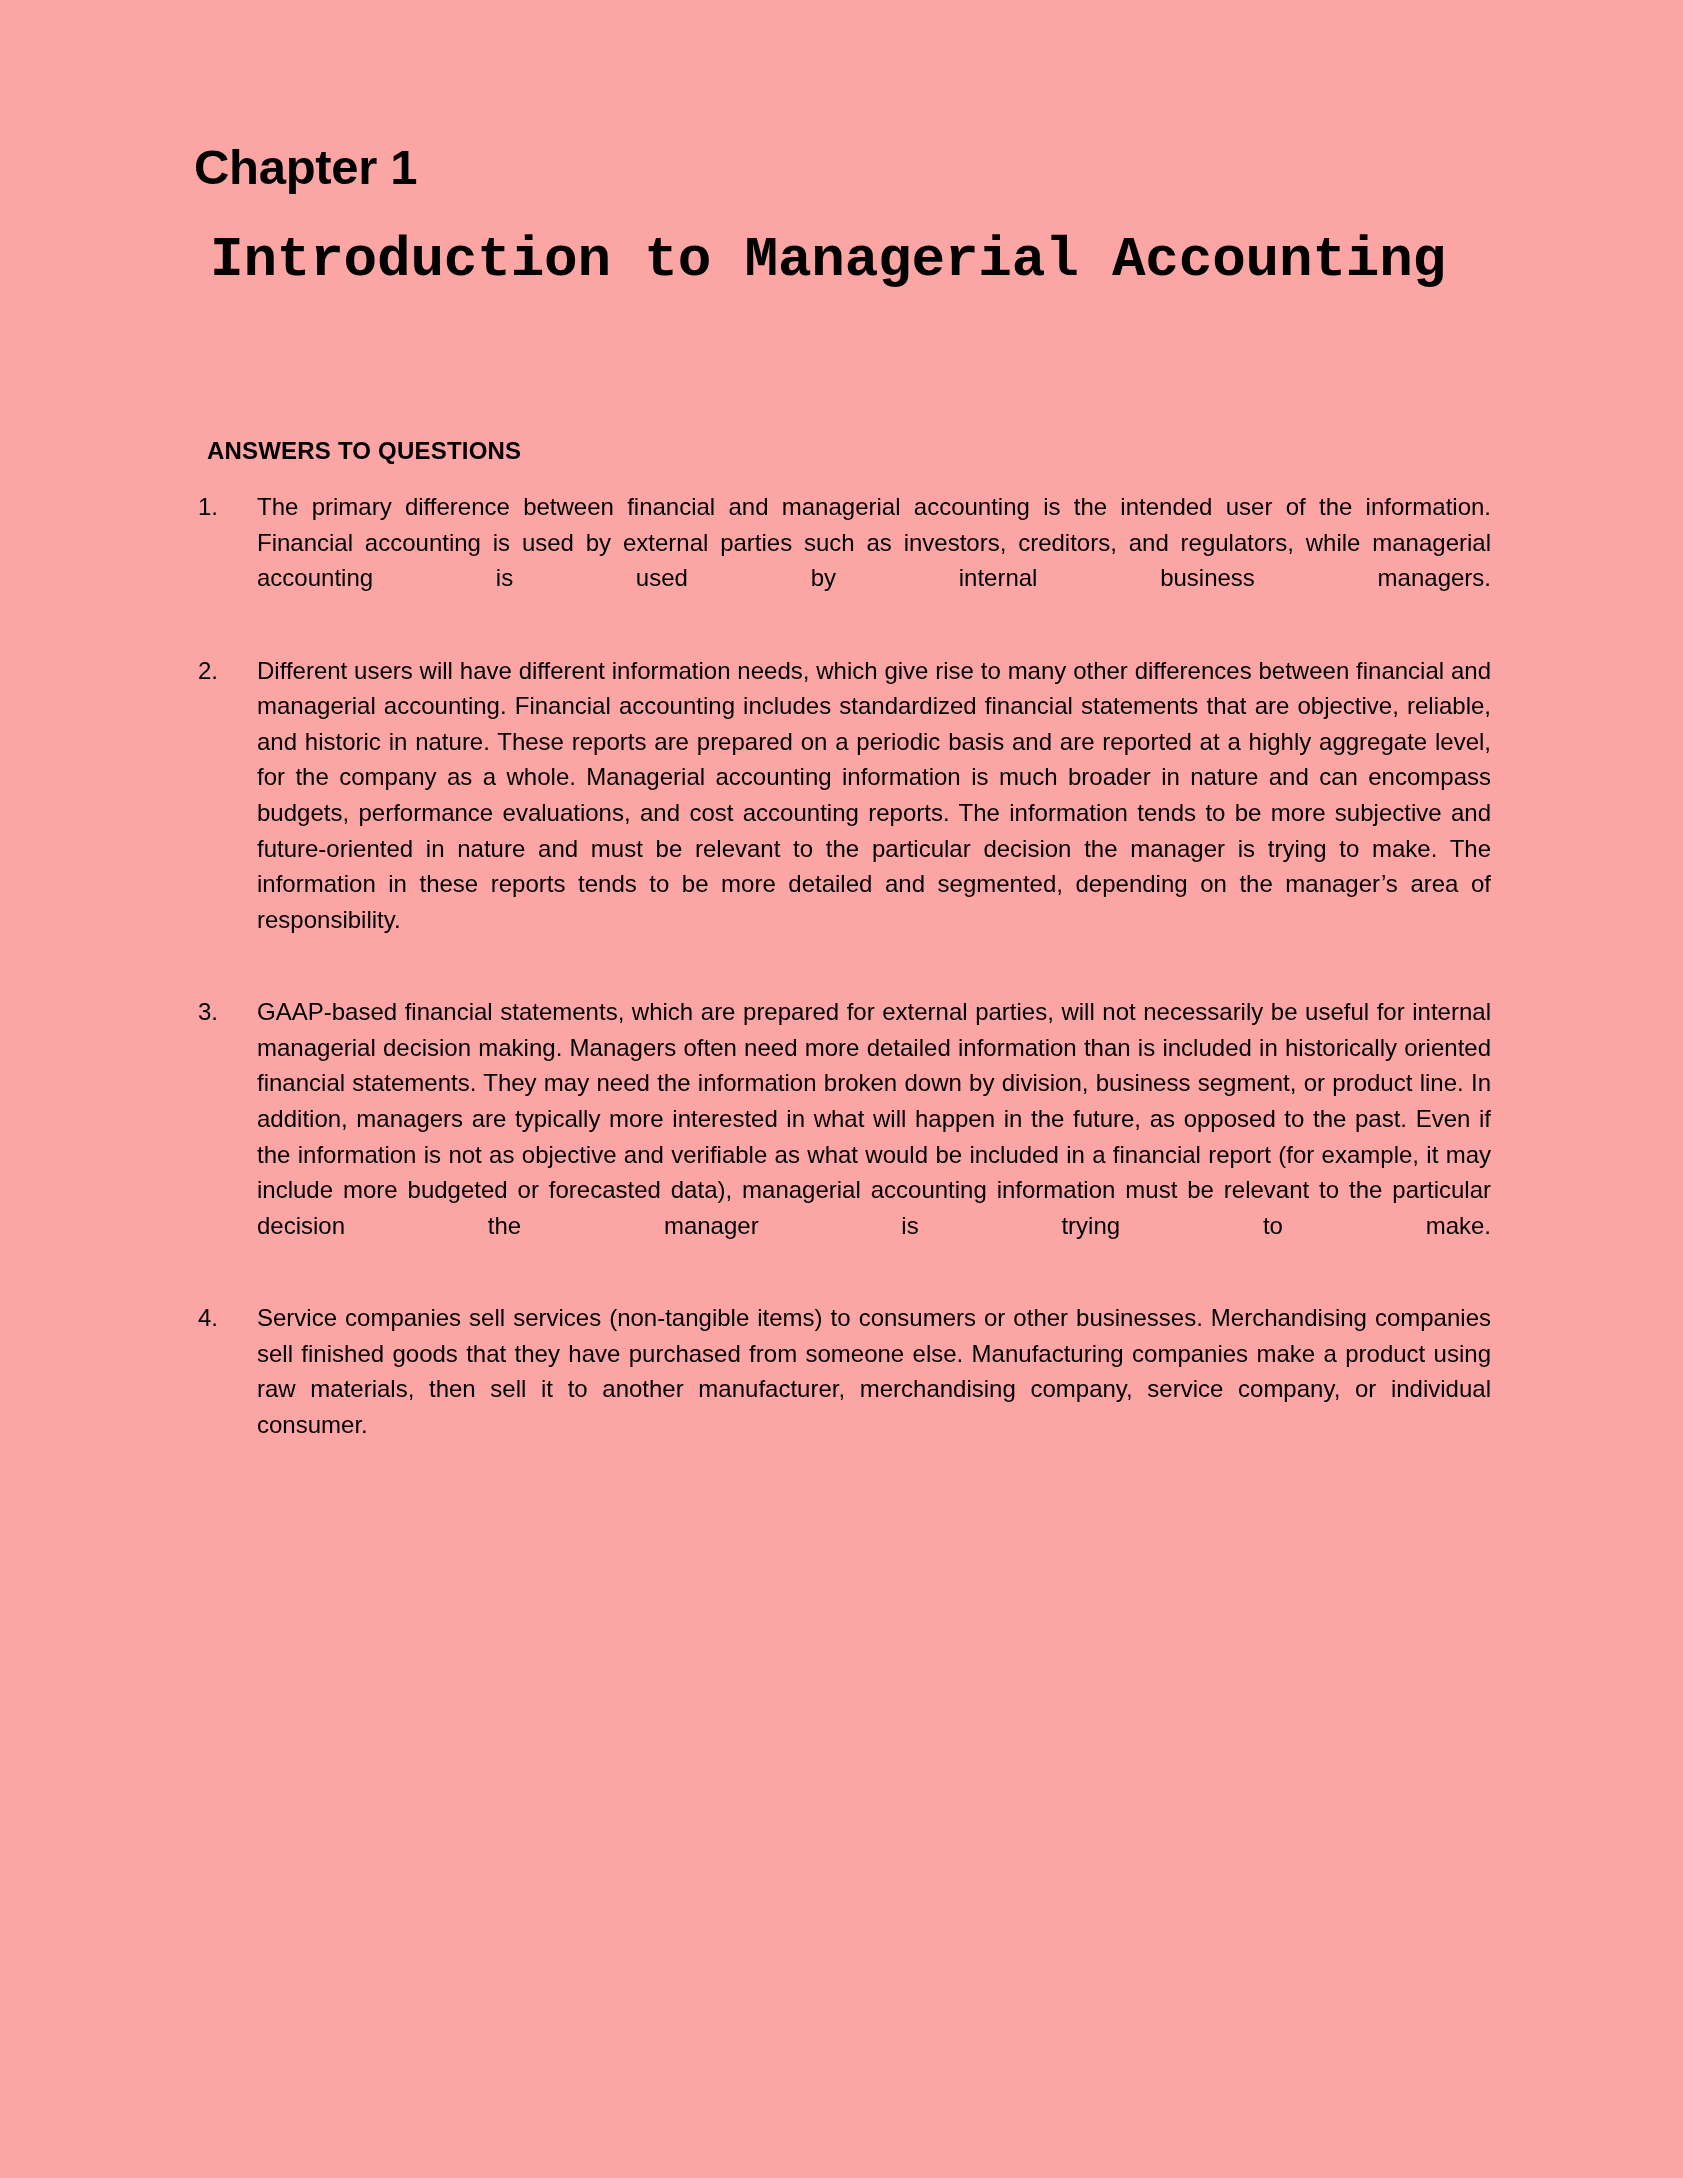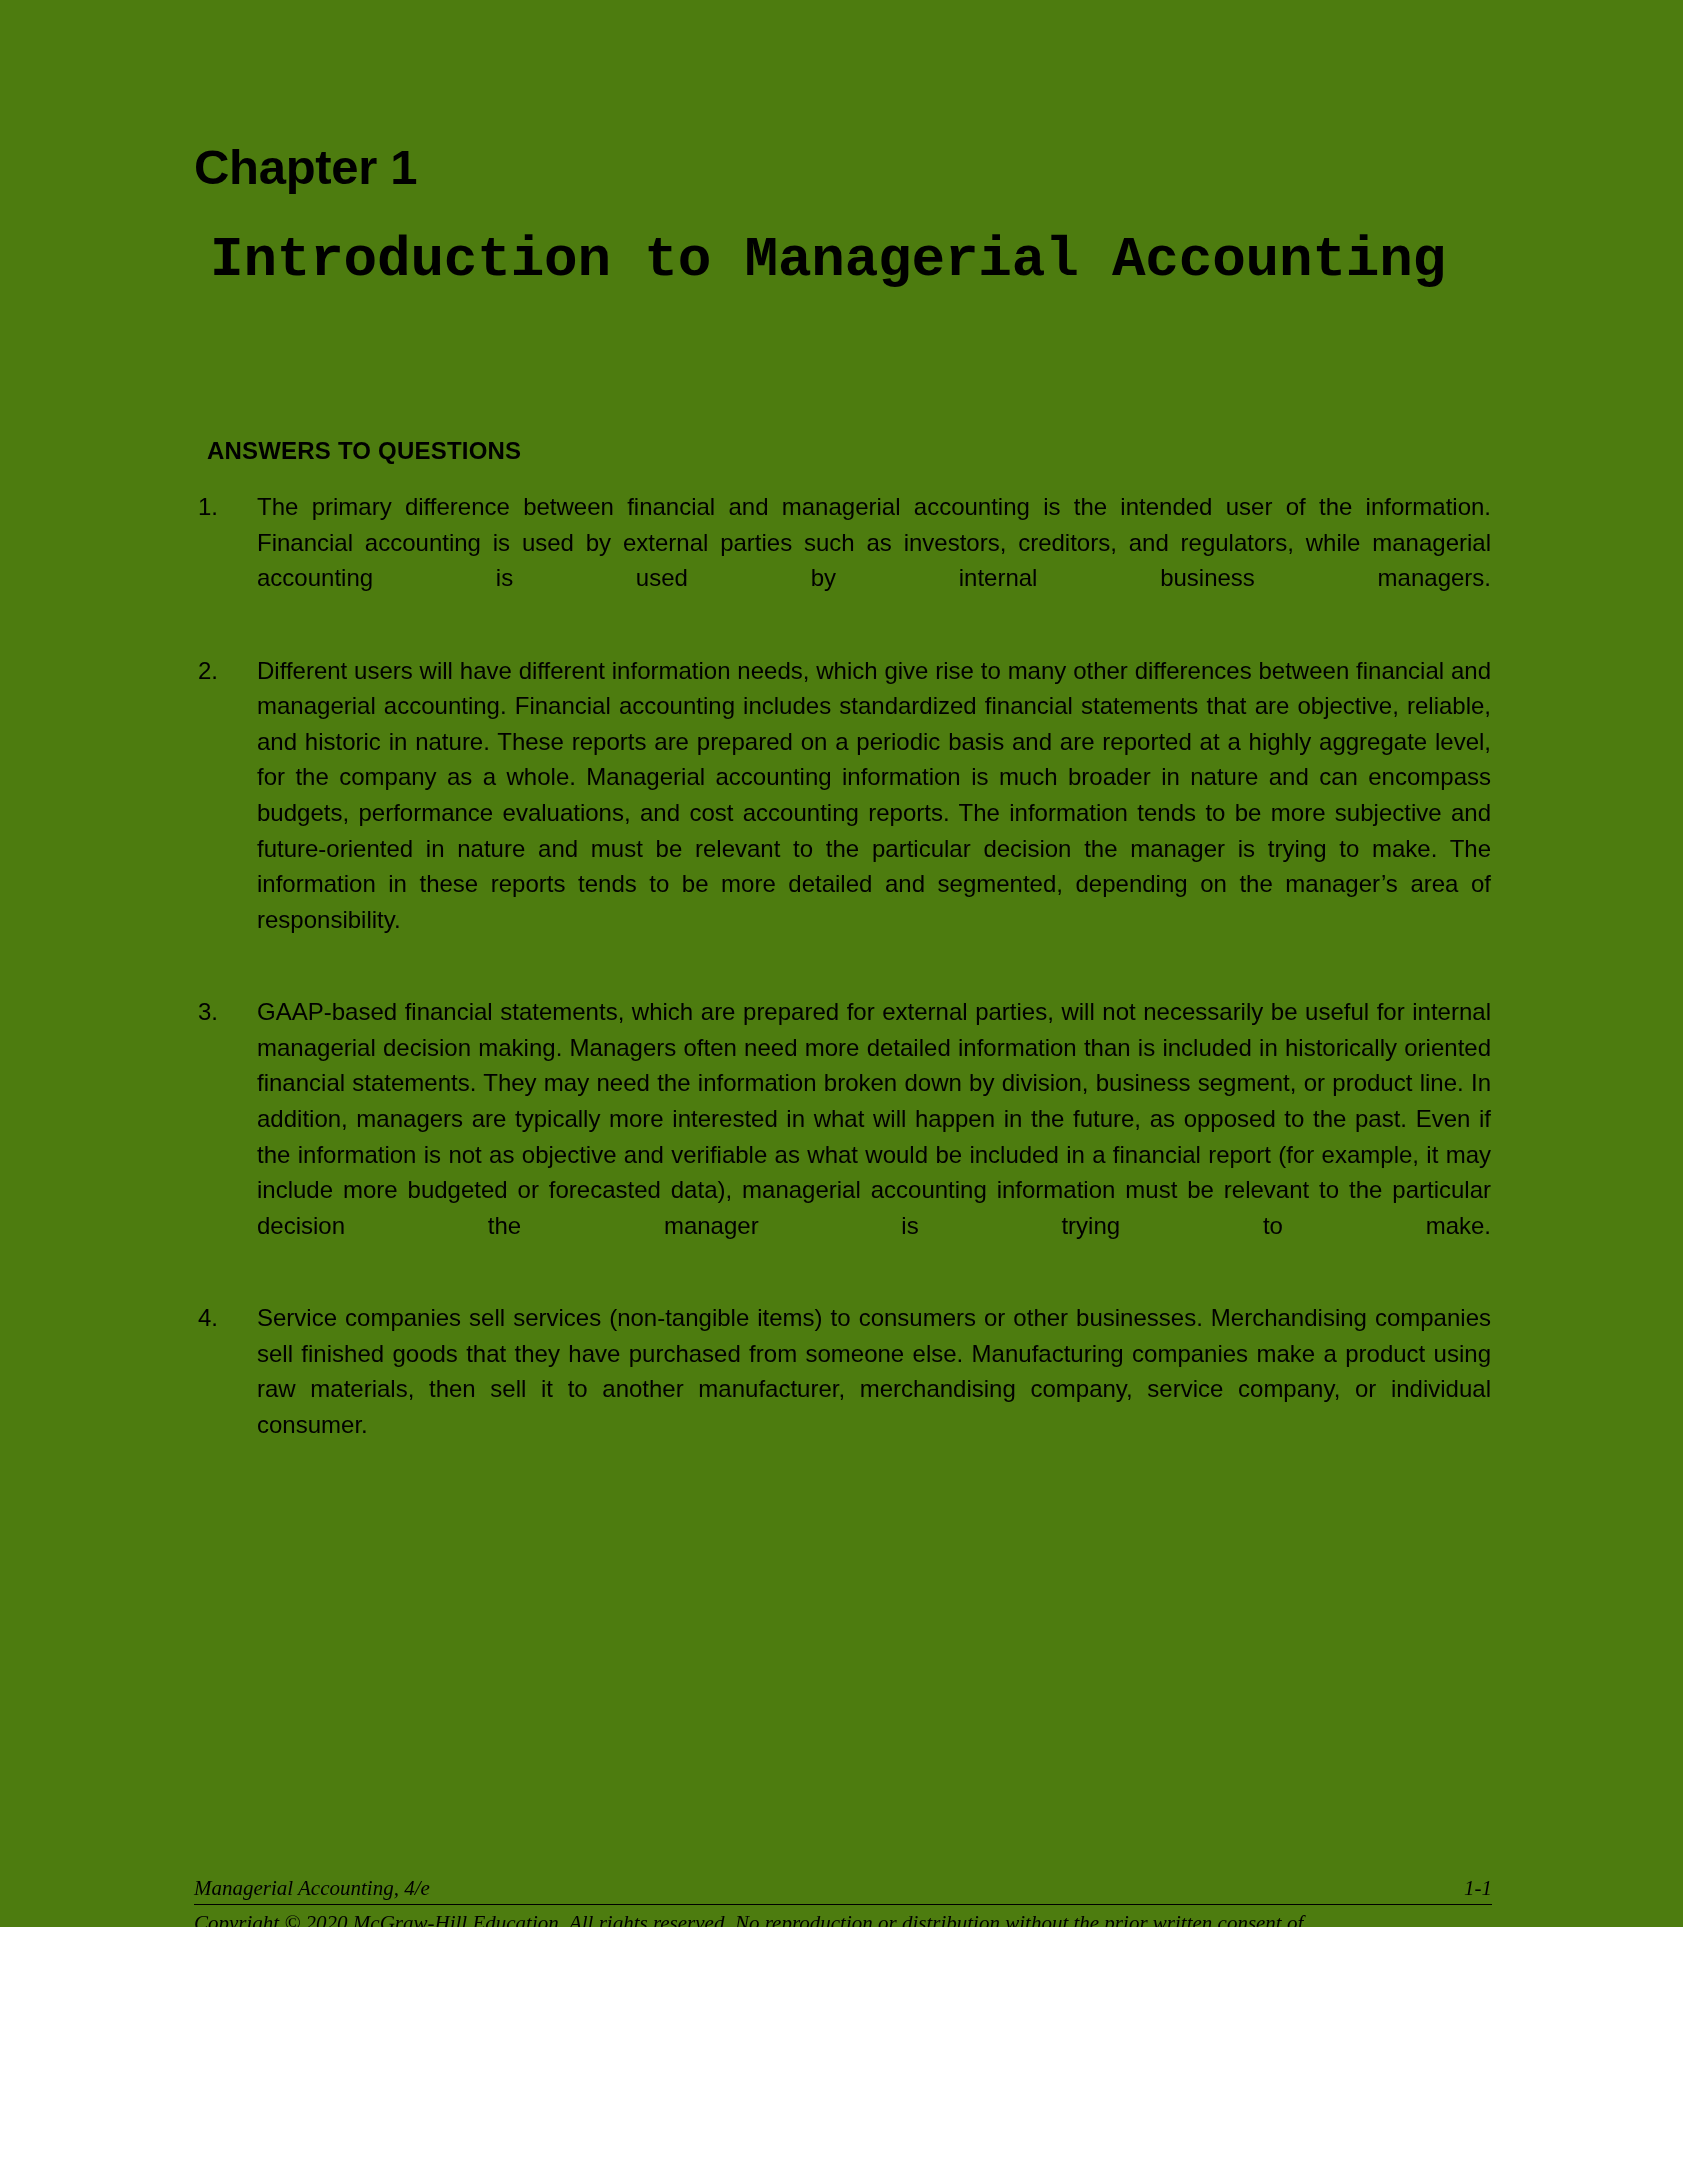--- a/index.html
+++ b/index.html
@@ -3,22 +3,22 @@
 <meta charset="utf-8">
 <style>
   html, body {
     margin: 0;
     padding: 0;
     background: #ffffff;
   }
   .page {
     position: relative;
     width: 1683px;
-    height: 1927px;
-    background: #4d7c0f;
+    height: 2178px;
+    background: #fca5a5;
     box-sizing: border-box;
     font-family: "Liberation Sans", sans-serif;
     color: #000000;
     overflow: hidden;
   }
   .content {
     position: absolute;
     left: 194px;
     top: 0;
     width: 1297px;
@@ -154,22 +154,15 @@
 
       <li class="answer-item">
         <span class="answer-num">4.</span>
         <span class="answer-text">Service companies sell services (non-tangible items) to consumers or other businesses. Merchandising companies sell finished goods that they have purchased from someone else. Manufacturing companies make a product using raw materials, then sell it to another manufacturer, merchandising company, service company, or individual consumer.</span>
       </li>
 
     </ol>
 
   </div>
 
-  <div class="footer">
-    <div class="footer-top">
-      <span class="footer-title">Managerial Accounting, 4/e</span>
-      <span class="footer-pagenum">1-1</span>
-    </div>
-    <div class="footer-copyright">Copyright © 2020 McGraw-Hill Education. All rights reserved. No reproduction or distribution without the prior written consent of McGraw-Hill Education.</div>
-  </div>
 
 </div>
 
 
 </body></html>

